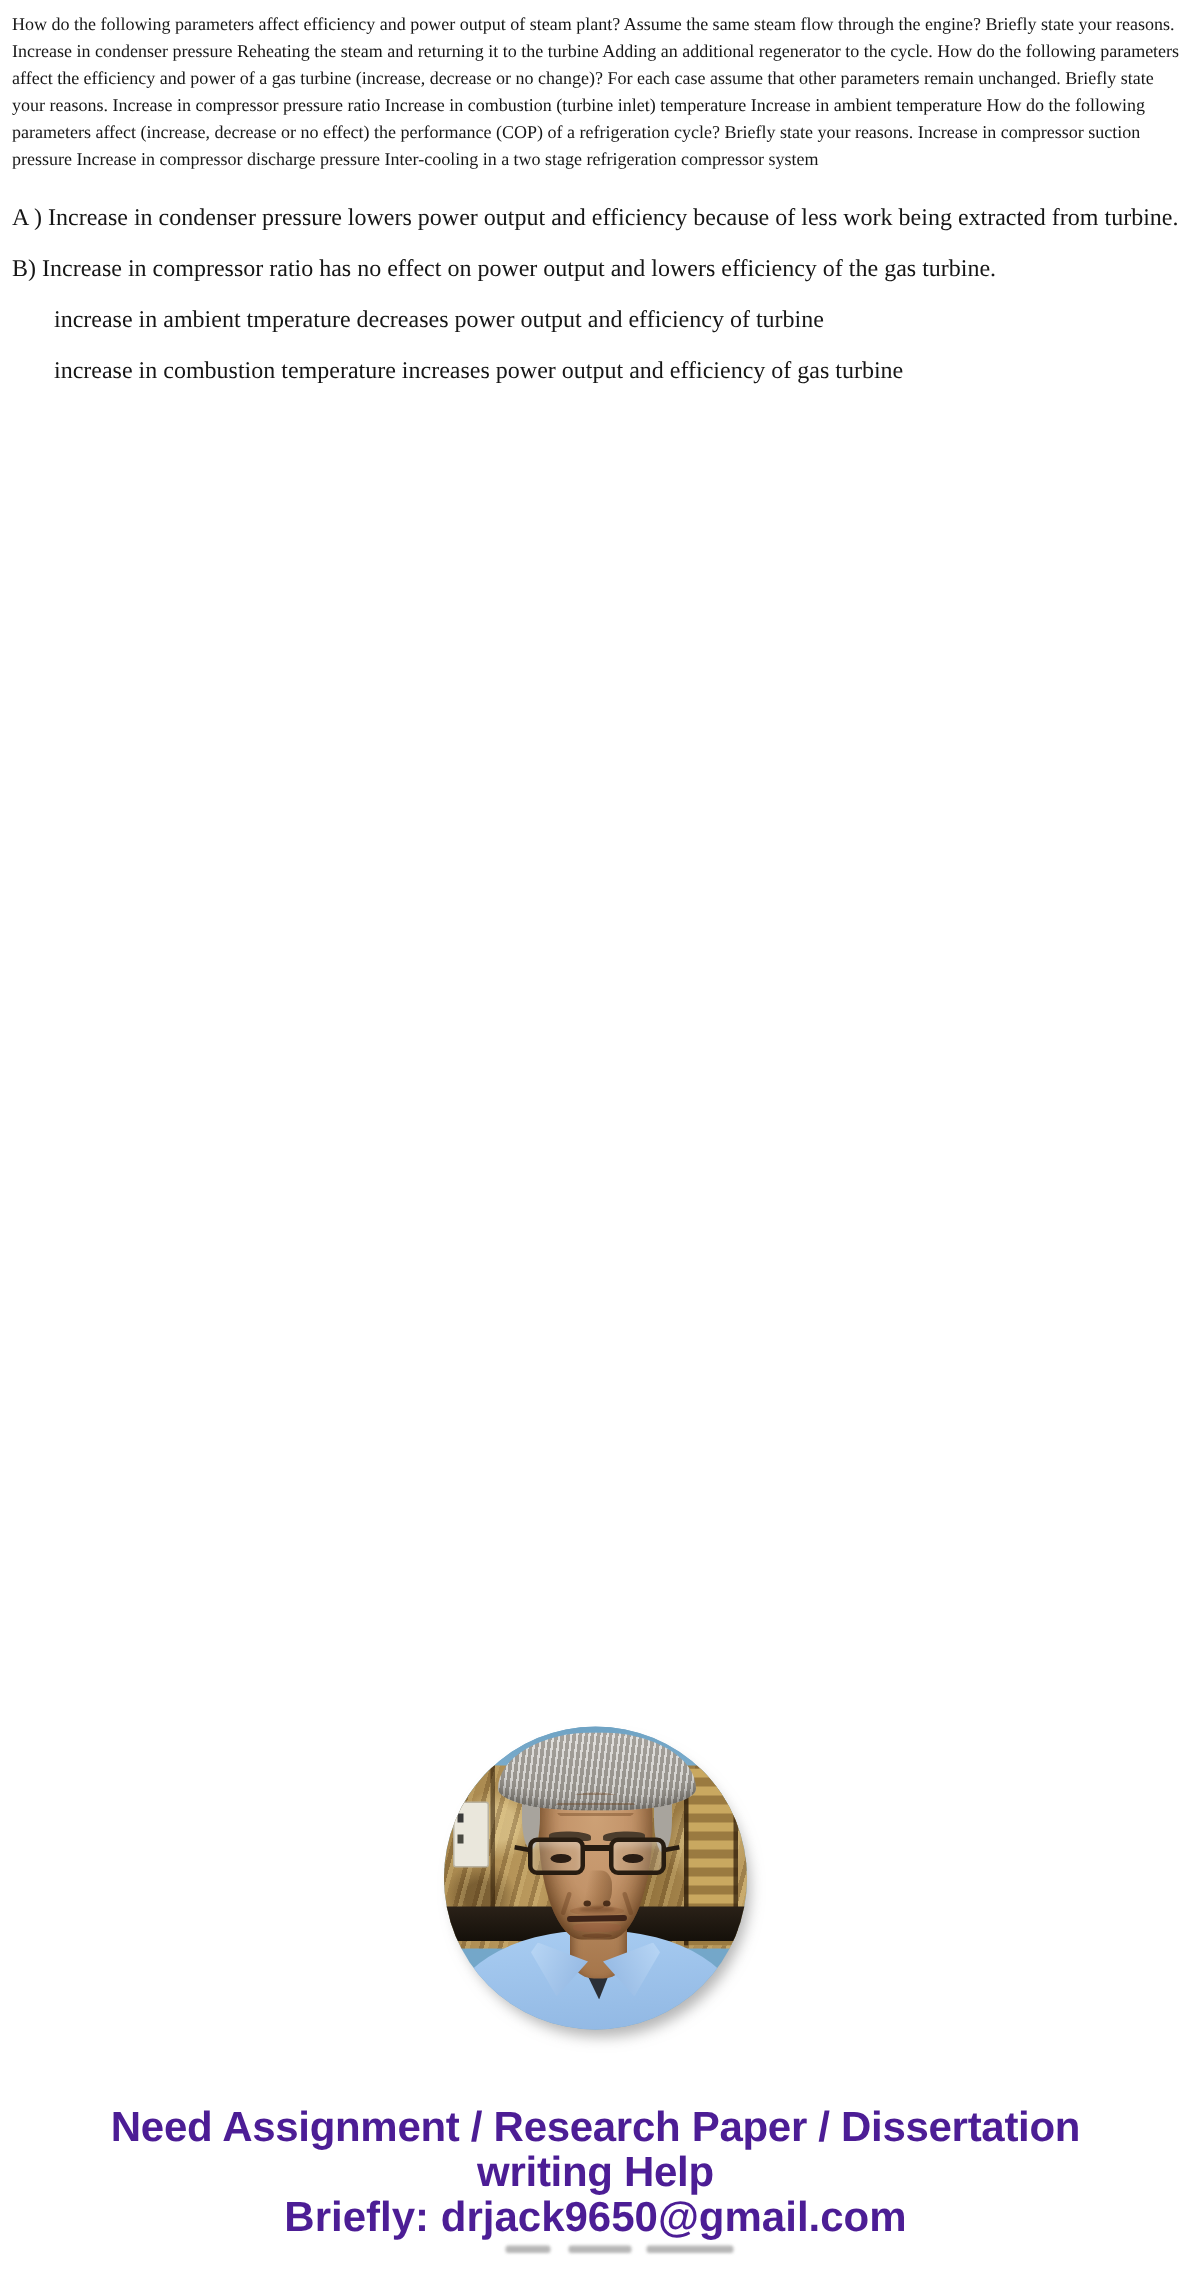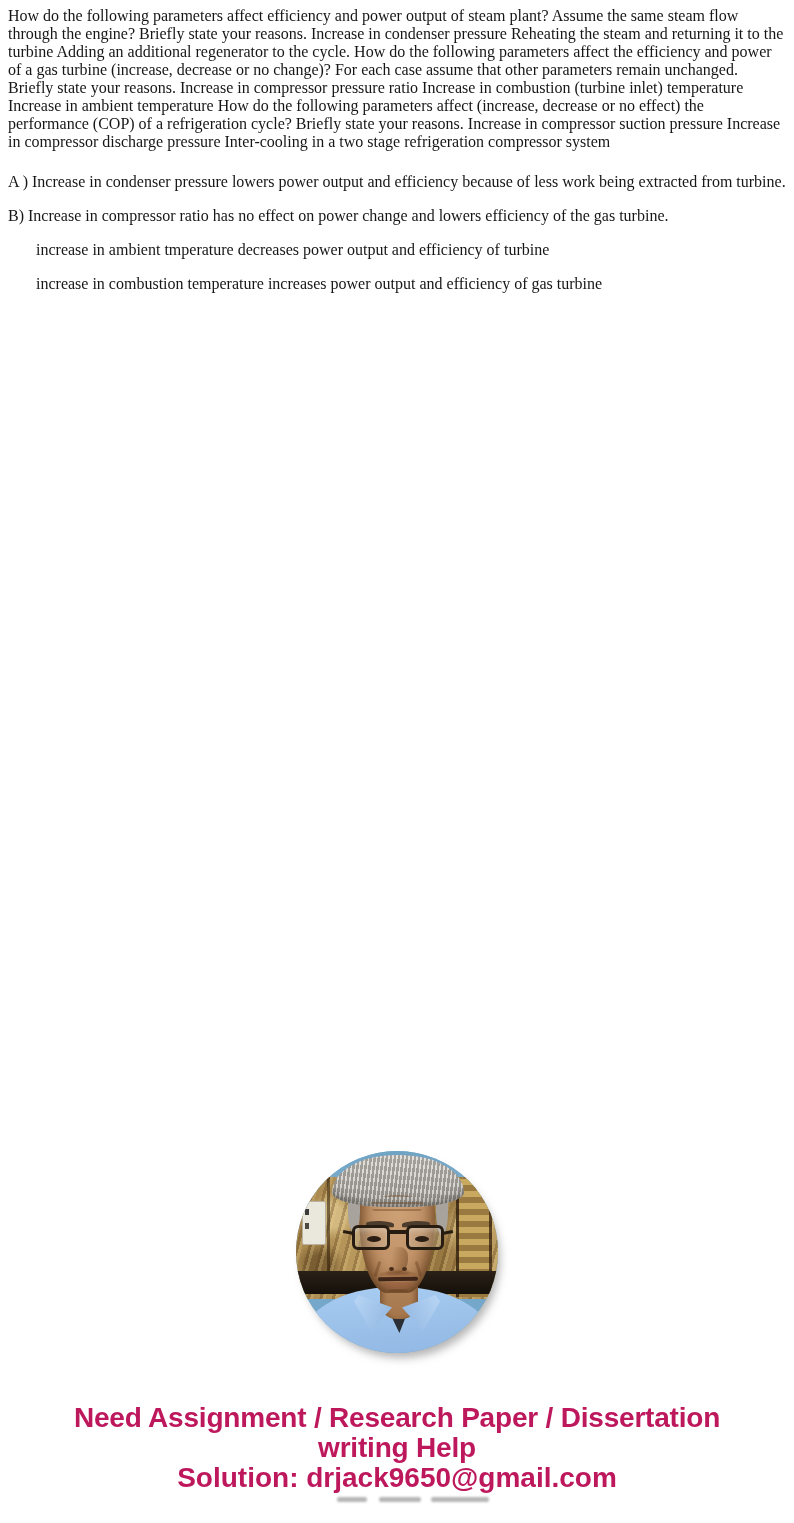--- a/index.html
+++ b/index.html
@@ -1,21 +1,21 @@
 <!DOCTYPE html>
 <html style="--sky: #74a7c9; --wall: #8f6f3a; --band: #2a2118; --shirt: #a9cdf2; --skin: #c3946a; --hair: #c4c1bb; --frame: #eae7dc;"><head>
 <meta charset="utf-8">
 <style>
   html,body{margin:0;padding:0;background:#ffffff;}
   body{width:794px;height:1523px;position:relative;overflow:hidden;
        font-family:"Liberation Serif","DejaVu Serif",serif;color:#161616;}
 
   
   .doc{position:absolute;top:0;left:0;width:794px;box-sizing:border-box;padding:7px 7px 0 8px;}
-  .question{font-size:16px;line-height:18px;margin:0;}
+  .question{font-size:12px;line-height:18px;margin:0;}
   .sol-heading{font-size:19px;line-height:19px;font-weight:bold;margin:21px 0 0 0;color:#101010;}
   .para{font-size:16px;line-height:18px;margin:16px 0 0 0;}
   .para.first{margin-top:22px;}
   .indent{text-indent:28px;}
   .indent-lg{text-indent:33px;}
 
   
   .photo{position:absolute;left:296px;top:1151px;width:202px;height:202px;border-radius:50%;
          overflow:hidden;background:var(--sky,#74a7c9);
          box-shadow:4px 7px 9px -2px rgba(120,120,120,0.55);}
@@ -84,36 +84,36 @@
   .p-nose-shadow{left:90px;top:120px;width:24px;height:4px;background:rgba(70,40,18,.45);border-radius:50%;filter:blur(1px);}
   .p-fold-l{left:80px;top:110px;width:3px;height:16px;background:rgba(100,60,30,.4);transform:rotate(18deg);border-radius:2px;}
   .p-fold-r{left:121px;top:110px;width:3px;height:16px;background:rgba(100,60,30,.4);transform:rotate(-18deg);border-radius:2px;}
   .p-uplip{left:84px;top:120px;width:36px;height:6px;background:rgba(140,85,50,.35);border-radius:50%;}
   .p-mouth{left:82px;top:126px;width:40px;height:4px;background:#3f2418;border-radius:2px/50%;transform:rotate(-1deg);}
   .p-lolip{left:86px;top:131px;width:32px;height:6px;background:rgba(150,90,60,.5);border-radius:40%;}
   .p-chin{left:92px;top:138px;width:20px;height:3px;background:rgba(90,50,25,.4);border-radius:50%;filter:blur(.5px);}
 
   
   .footer{position:absolute;top:1403px;left:0;width:794px;text-align:center;
-    font-family:"Liberation Sans","DejaVu Sans",sans-serif;font-weight:bold;color:#be185d;}
+    font-family:"Liberation Sans","DejaVu Sans",sans-serif;font-weight:bold;color:#4c1d95;}
   .footer-heading{font-size:28px;line-height:30px;max-width:732px;margin:0 auto;letter-spacing:-0.2px;}
   .footer-contact{font-size:28px;line-height:30px;margin:0;}
 
   
   .watermark{position:absolute;top:1496px;left:335px;width:160px;height:8px;filter:blur(1.2px);opacity:.75;}
   .watermark i{position:absolute;top:1px;height:5px;background:#9f9f9f;border-radius:2px;}
   .wm1{left:2px;width:30px;} .wm2{left:44px;width:42px;} .wm3{left:96px;width:58px;}
 </style>
 </head>
 <body>
 
 <div class="doc">
   <p class="question">How do the following parameters affect efficiency and power output of steam plant? Assume the same steam flow through the engine? Briefly state your reasons. Increase in condenser pressure Reheating the steam and returning it to the turbine Adding an additional regenerator to the cycle. How do the following parameters affect the efficiency and power of a gas turbine (increase, decrease or no change)? For each case assume that other parameters remain unchanged. Briefly state your reasons. Increase in compressor pressure ratio Increase in combustion (turbine inlet) temperature Increase in ambient temperature How do the following parameters affect (increase, decrease or no effect) the performance (COP) of a refrigeration cycle? Briefly state your reasons. Increase in compressor suction pressure Increase in compressor discharge pressure Inter-cooling in a two stage refrigeration compressor system</p>
   <p class="para first">A ) Increase in condenser pressure lowers power output and efficiency because of less work being extracted from turbine.</p>
-  <p class="para">B) Increase in compressor ratio has no effect on power change and lowers efficiency of the gas turbine.</p>
+  <p class="para">B) Increase in compressor ratio has no effect on power output and lowers efficiency of the gas turbine.</p>
   <p class="para indent">increase in ambient tmperature decreases power output and efficiency of turbine</p>
   <p class="para indent">increase in combustion temperature increases power output and efficiency of gas turbine</p>
 </div>
 
 <div class="photo">
   <div class="p-sky"></div>
   <div class="p-wall"></div>
   <div class="p-post1"></div>
   <div class="p-carve"></div>
   <div class="p-plate"></div>
@@ -150,20 +150,20 @@
   <div class="p-fold-l"></div>
   <div class="p-fold-r"></div>
   <div class="p-uplip"></div>
   <div class="p-mouth"></div>
   <div class="p-lolip"></div>
   <div class="p-chin"></div>
 </div>
 
 <div class="footer">
   <div class="footer-heading">Need Assignment / Research Paper / Dissertation writing Help</div>
-  <div class="footer-contact">Solution: drjack9650@gmail.com</div>
+  <div class="footer-contact">Briefly: drjack9650@gmail.com</div>
 </div>
 
 <div class="watermark">
   <i class="wm1"></i>
   <i class="wm2"></i>
   <i class="wm3"></i>
 </div>
 
 </body></html>

